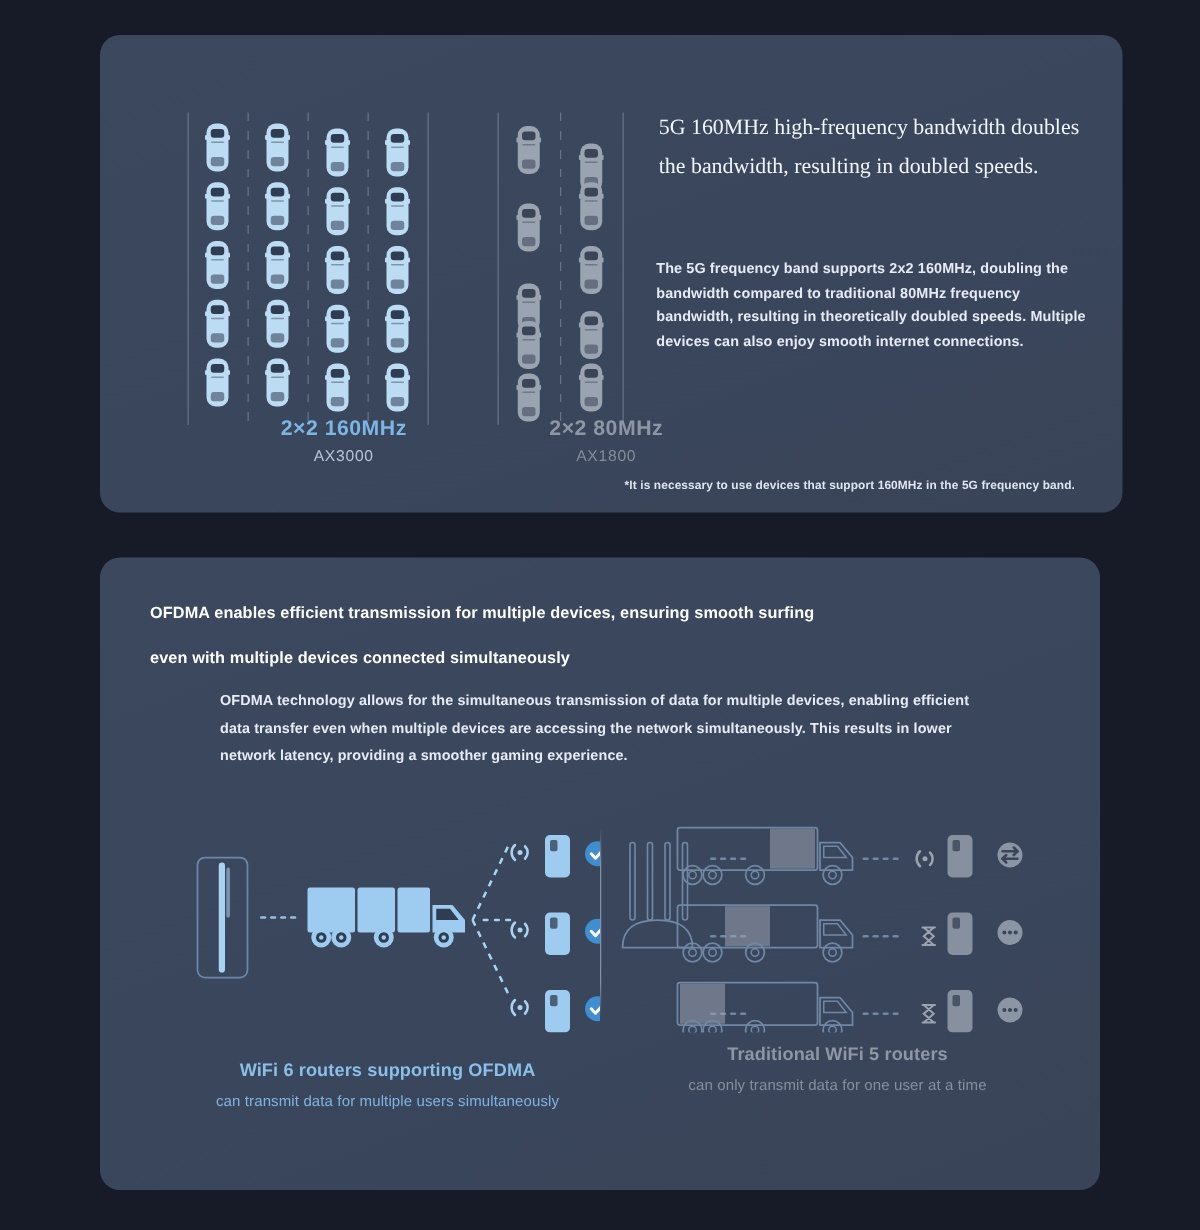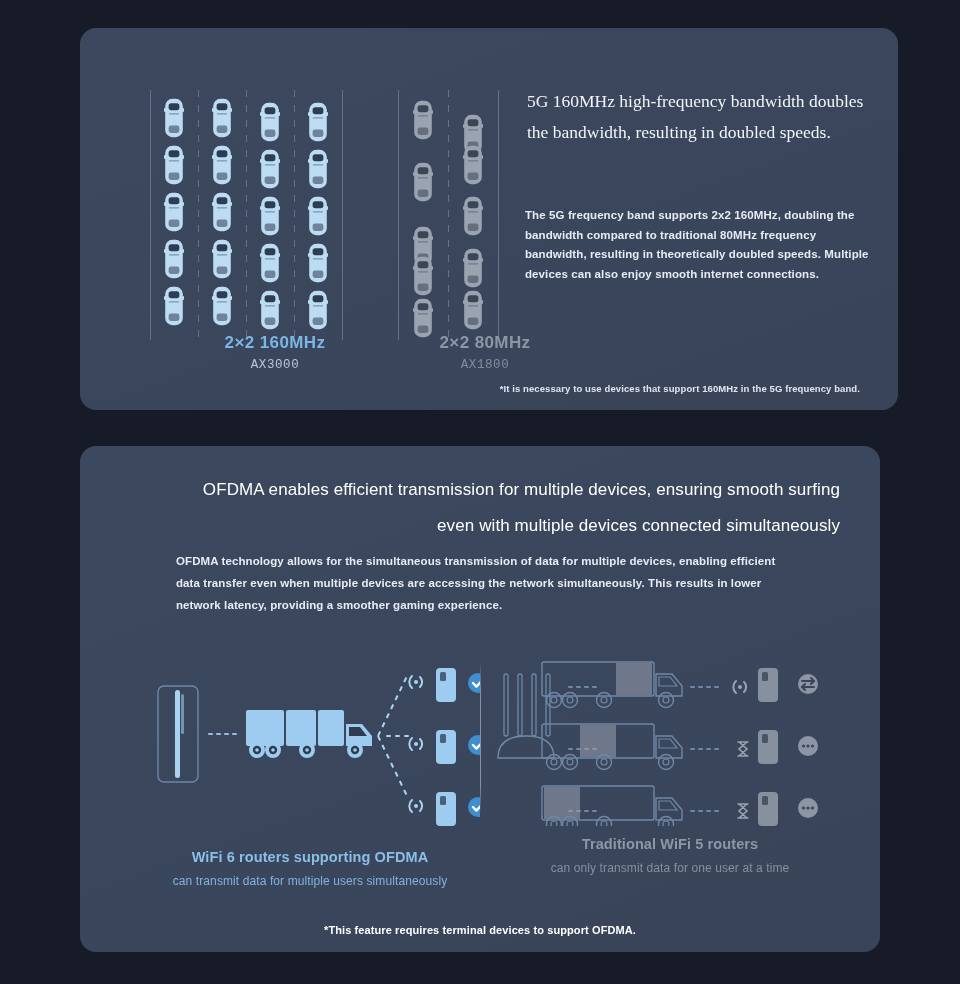--- a/index.html
+++ b/index.html
@@ -33,36 +33,36 @@
     font-size:17.5px;line-height:31px;color:#f2f5fa;
   }
   .c1-body{
     position:absolute;left:445px;top:178px;width:352px;
     font-size:11.5px;line-height:19.5px;color:#e7ecf4;font-weight:bold;
     letter-spacing:.1px;
   }
   .cap-wrap{position:absolute;top:305px;left:70px;width:420px;}
   .cap{position:absolute;text-align:center;}
   .cap .big{font-size:17px;font-weight:bold;letter-spacing:.4px;}
-  .cap .sub{font-size:12.5px;margin-top:5px;letter-spacing:.6px;font-family:Liberation Mono, monospace;}
+  .cap .sub{font-size:12.5px;margin-top:5px;letter-spacing:.6px;}
   #cap-160{left:0;width:250px;}
   #cap-160 .big{color:#7cb6e4;}
   #cap-160 .sub{color:#b9c6d8;}
   #cap-80{left:250px;width:170px;}
   #cap-80 .big{color:#8d96a4;}
   #cap-80 .sub{color:#848d9b;}
   .c1-note{
     position:absolute;right:38px;top:355px;
     font-size:9.5px;font-weight:bold;color:#dfe6f0;letter-spacing:.1px;
   }
 
   
   .c2-head{
-    position:absolute;left:40px;top:26px;width:720px;text-align:right;
-    font-size:17px;font-weight:normal;line-height:36px;color:#ffffff;letter-spacing:.1px;
+    position:absolute;left:40px;top:26px;width:720px;text-align:left;
+    font-size:13px;font-weight:bold;line-height:36px;color:#ffffff;letter-spacing:.1px;
   }
   .c2-body{
     position:absolute;left:96px;top:104px;width:600px;
     font-size:11.5px;font-weight:bold;line-height:22px;color:#e7ecf4;letter-spacing:.1px;
   }
   .divider{position:absolute;left:400px;top:218px;width:1px;height:148px;
      background:linear-gradient(to bottom,rgba(190,205,225,.05),rgba(190,205,225,.55) 18%,rgba(190,205,225,.55) 82%,rgba(190,205,225,.05));}
   .scene{position:absolute;top:200px;height:180px;}
   #scene-wifi6{left:60px;width:340px;}
   #scene-wifi5{left:410px;width:360px;}
@@ -597,14 +597,13 @@
 
   <div class="foot" id="foot-wifi6">
     <div class="t1">WiFi 6 routers supporting OFDMA</div>
     <div class="t2">can transmit data for multiple users simultaneously</div>
   </div>
   <div class="foot" id="foot-wifi5">
     <div class="t1">Traditional WiFi 5 routers</div>
     <div class="t2">can only transmit data for one user at a time</div>
   </div>
 
-  <div class="c2-note">*This feature requires terminal devices to support OFDMA.</div>
 </div>
 
 </body></html>

